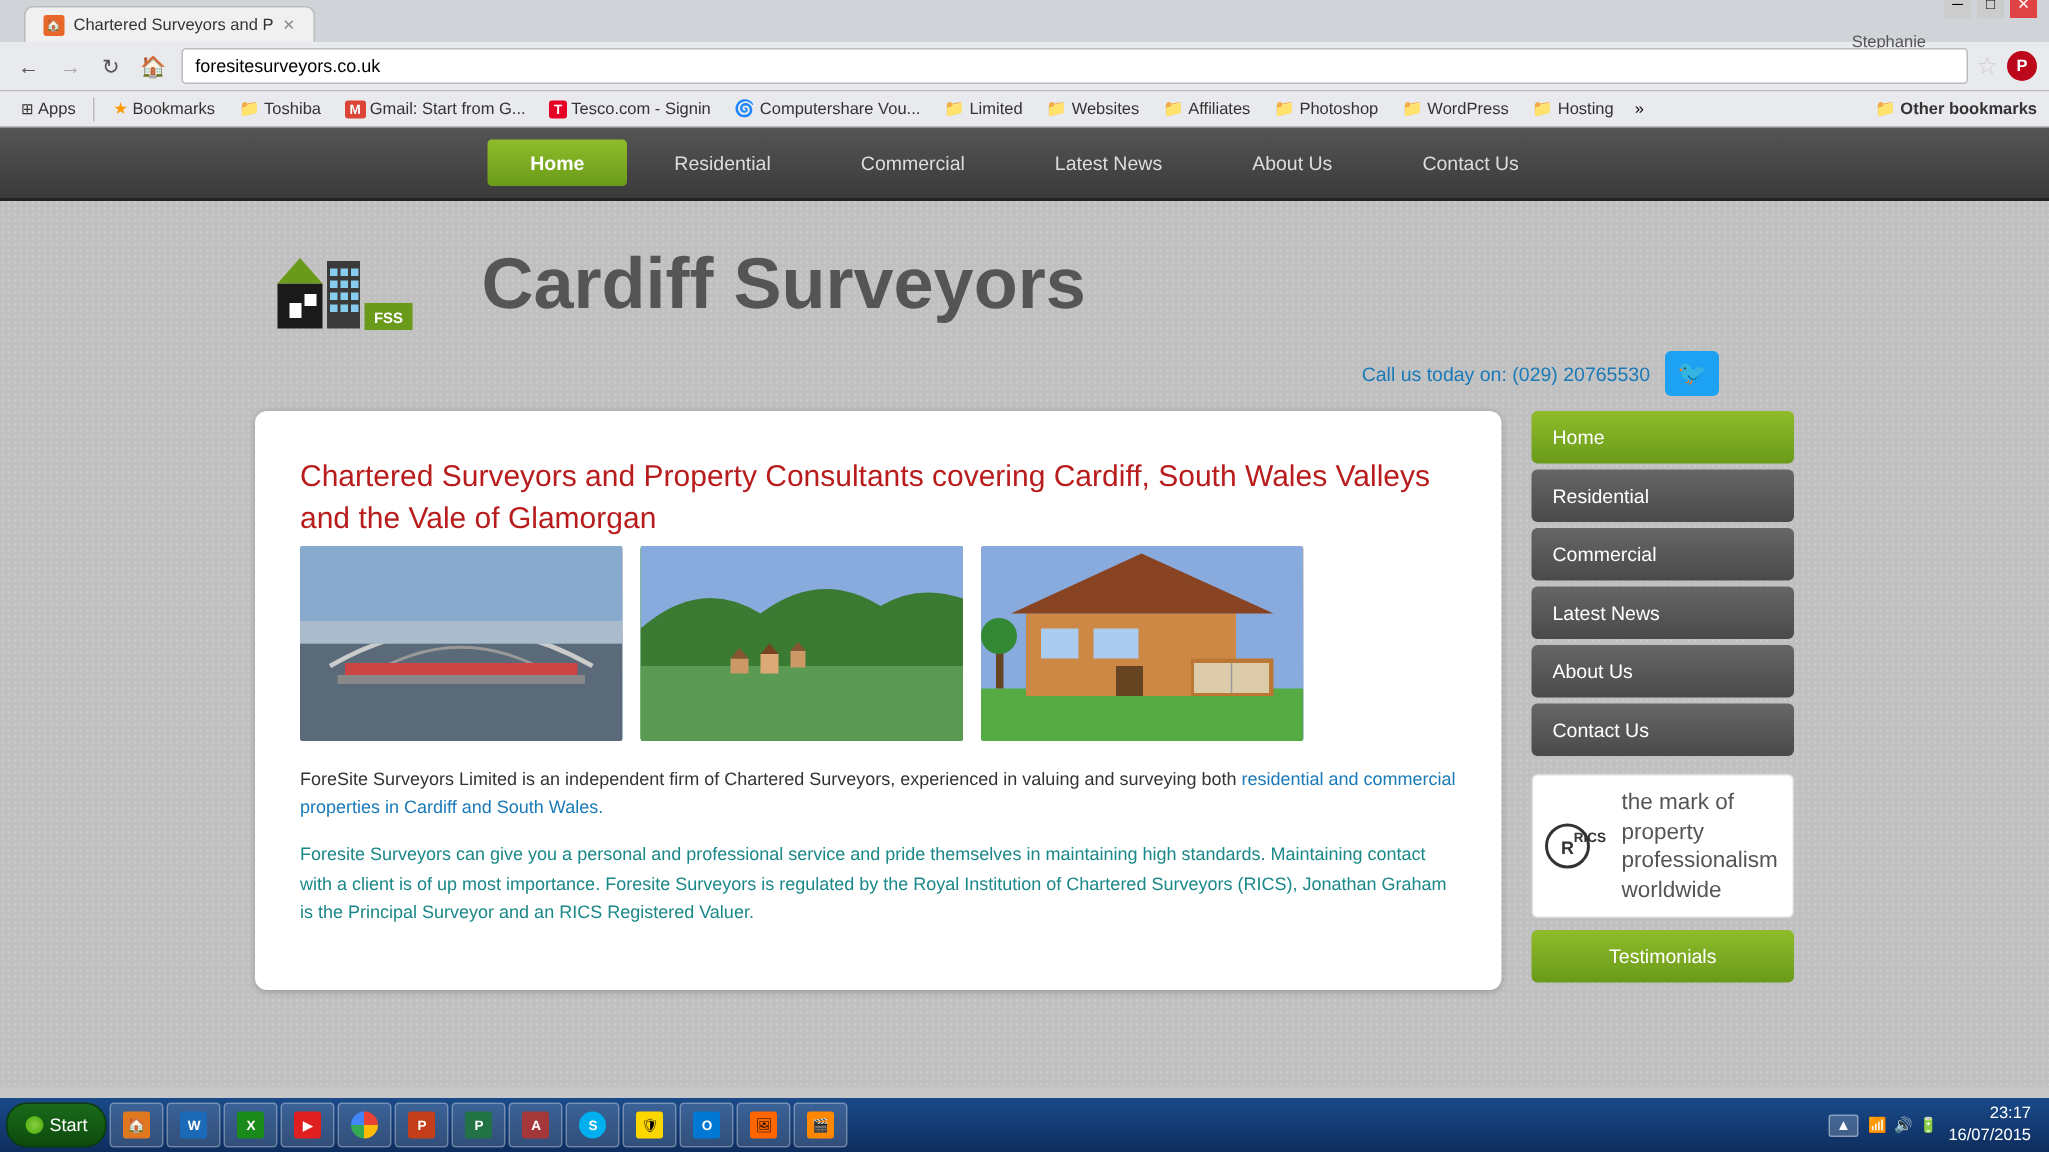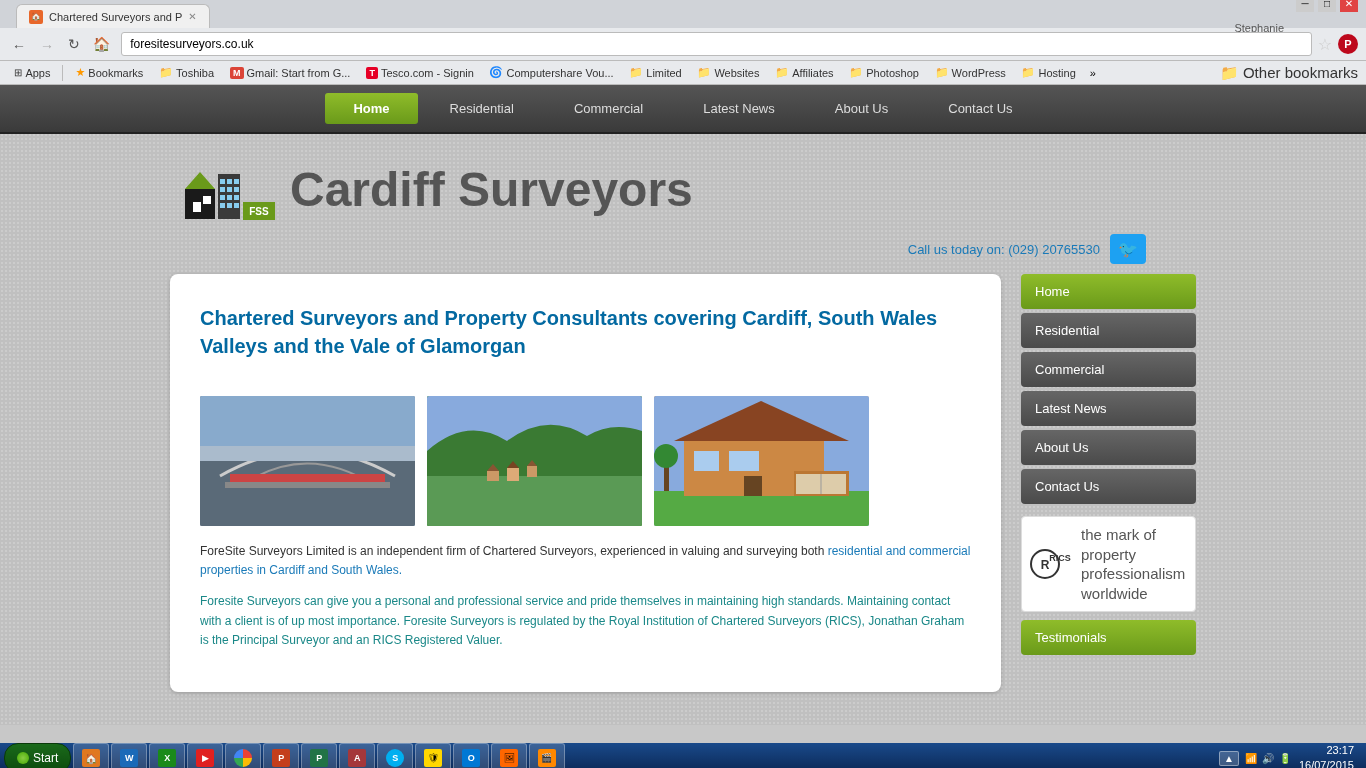--- a/index.html
+++ b/index.html
@@ -22,68 +22,68 @@
     .address-bar-row { background: #e8eaed; display: flex; align-items: center; padding: 4px 8px; gap: 6px; border-bottom: 1px solid #bbb; }
     .nav-btn { background: none; border: none; cursor: pointer; font-size: 14px; color: #555; padding: 2px 4px; }
     .nav-btn:disabled { color: #aaa; }
     .address-bar { flex: 1; height: 24px; border: 1px solid #bbb; border-radius: 3px; padding: 2px 8px; font-size: 12px; background: white; }
     .star-btn { font-size: 16px; color: #ccc; background: none; border: none; cursor: pointer; }
     .pinterest-btn { width: 20px; height: 20px; background: #bd081c; border-radius: 50%; color: white; font-size: 11px; display: flex; align-items: center; justify-content: center; border: none; cursor: pointer; font-weight: bold; }
 
     .bookmarks-bar { background: #e8eaed; display: flex; align-items: center; padding: 2px 8px; gap: 4px; border-bottom: 1px solid #bbb; font-size: 11px; overflow: hidden; height: 24px; }
     .bm-item { display: flex; align-items: center; gap: 3px; padding: 1px 6px; cursor: pointer; white-space: nowrap; color: #333; border-radius: 2px; }
     .bm-separator { width: 1px; height: 16px; background: #bbb; margin: 0 2px; }
-    .bm-other { margin-left: auto; white-space: nowrap; font-size: 15px; color: #333; cursor: pointer; }
+    .bm-other { margin-left: auto; white-space: nowrap; font-size: 11px; color: #333; cursor: pointer; font-weight: bold; }
 
     
     .website { background: #c0c0c0; background-image: radial-gradient(circle, #cccccc 1px, transparent 1px); background-size: 4px 4px; min-height: 640px; position: relative; }
 
     
     .top-nav { background: linear-gradient(to bottom, #555, #3a3a3a); padding: 8px 0; display: flex; justify-content: center; align-items: center; gap: 4px; border-bottom: 2px solid #222; }
     .nav-item { padding: 8px 28px; font-size: 13px; color: #ddd; cursor: pointer; border-radius: 3px; }
     .nav-item.active { background: linear-gradient(to bottom, #8fbc2a, #6a9a1a); color: white; font-weight: bold; }
 
     
-    .logo-area { display: flex; align-items: center; padding: 20px 0 10px 180px; }
+    .logo-area { display: flex; align-items: center; padding: 20px 0 10px 180px; gap: 31px; }
     .logo-img { display: flex; align-items: center; }
     .logo-svg { width: 100px; height: 70px; }
     .logo-text { font-size: 48px; font-weight: bold; color: #555; margin-left: 10px; font-family: 'Arial', sans-serif; }
 
     
     .call-row { display: flex; justify-content: flex-end; align-items: center; padding-right: 220px; padding-bottom: 10px; gap: 10px; }
     .call-text { color: #1a7ab8; font-size: 13px; }
     .twitter-btn { background: #1da1f2; width: 36px; height: 30px; border-radius: 4px; display: flex; align-items: center; justify-content: center; cursor: pointer; }
     .twitter-icon { color: white; font-size: 16px; }
 
     
     .main-content { display: flex; padding: 0 170px 0 170px; gap: 20px; }
     .content-area { background: white; border-radius: 8px; padding: 30px; flex: 1; min-height: 380px; box-shadow: 0 1px 4px rgba(0,0,0,0.2); }
-    .content-heading { color: #0369a1; font-size: 20px; font-weight: bold; margin-bottom: 36px; line-height: 1.4; }
+    .content-heading { color: #b91c1c; font-size: 20px; font-weight: normal; margin-bottom: 4px; line-height: 1.4; }
     .images-row { display: flex; gap: 12px; margin-bottom: 16px; }
     .placeholder-img { width: 215px; height: 130px; border-radius: 2px; object-fit: cover; }
     .img-stadium { background: linear-gradient(135deg, #888 30%, #aaa 60%, #6699bb 90%); position: relative; overflow: hidden; }
     .img-valley { background: linear-gradient(135deg, #228833 20%, #44aa44 50%, #88cc44 80%); position: relative; overflow: hidden; }
     .img-house { background: linear-gradient(135deg, #cc8844 20%, #eebb88 60%, #88aacc 90%); position: relative; overflow: hidden; }
     .content-text { font-size: 12px; line-height: 1.6; color: #333; }
     .content-text p { margin-bottom: 12px; }
     .highlight-blue { color: #1a7ab8; }
     .highlight-teal { color: #1a8888; }
 
     
     .sidebar { width: 175px; flex-shrink: 0; }
     .sidebar-nav { display: flex; flex-direction: column; gap: 4px; margin-bottom: 12px; }
     .sidebar-item { background: linear-gradient(to bottom, #666, #4a4a4a); color: white; padding: 10px 14px; border-radius: 4px; font-size: 13px; cursor: pointer; }
     .sidebar-item.active { background: linear-gradient(to bottom, #8fbc2a, #6a9a1a); }
     .rics-box { background: white; border: 1px solid #ddd; border-radius: 4px; padding: 8px; margin-bottom: 8px; display: flex; align-items: center; gap: 6px; }
     .rics-logo { width: 45px; height: 35px; display: flex; align-items: center; }
     .rics-text-box { font-size: 15px; color: #555; line-height: 1.3; }
-    .testimonials-btn { background: linear-gradient(to bottom, #8fbc2a, #6a9a1a); color: white; padding: 10px 14px; border-radius: 4px; font-size: 13px; cursor: pointer; text-align: left; }
-
-    
-    .taskbar { position: fixed; bottom: 0; width: 1366px; height: 25px; background: linear-gradient(to bottom, #1a4a8a, #0d2d5e); display: flex; align-items: flex-start; padding: 0 4px; gap: 2px; z-index: 100; }
+    .testimonials-btn { background: linear-gradient(to bottom, #8fbc2a, #6a9a1a); color: white; padding: 10px 14px; border-radius: 4px; font-size: 13px; cursor: pointer; text-align: center; }
+
+    
+    .taskbar { position: fixed; bottom: 0; width: 1366px; height: 36px; background: linear-gradient(to bottom, #1a4a8a, #0d2d5e); display: flex; align-items: center; padding: 0 4px; gap: 2px; z-index: 100; }
     .start-btn { background: linear-gradient(to bottom, #1a6a1a, #0d4a0d); border-radius: 14px; padding: 4px 12px; color: white; font-size: 12px; display: flex; align-items: center; gap: 4px; cursor: pointer; height: 30px; border: 1px solid #0a3a0a; }
     .start-orb { width: 12px; height: 12px; background: radial-gradient(circle, #88cc44, #44aa00); border-radius: 50%; }
     .taskbar-item { background: rgba(255,255,255,0.15); border: 1px solid rgba(255,255,255,0.3); border-radius: 3px; padding: 3px 8px; height: 30px; display: flex; align-items: center; gap: 4px; cursor: pointer; }
     .taskbar-icon { width: 18px; height: 18px; border-radius: 2px; display: flex; align-items: center; justify-content: center; font-size: 10px; }
     .taskbar-icon-orange { background: #e07820; }
     .taskbar-icon-blue { background: #1a6ab8; }
     .taskbar-icon-green { background: #1a8a1a; }
     .taskbar-icon-red { background: #e02020; }
     .taskbar-icon-ppt { background: #c43e1c; }
     .taskbar-icon-proj { background: #217346; }

